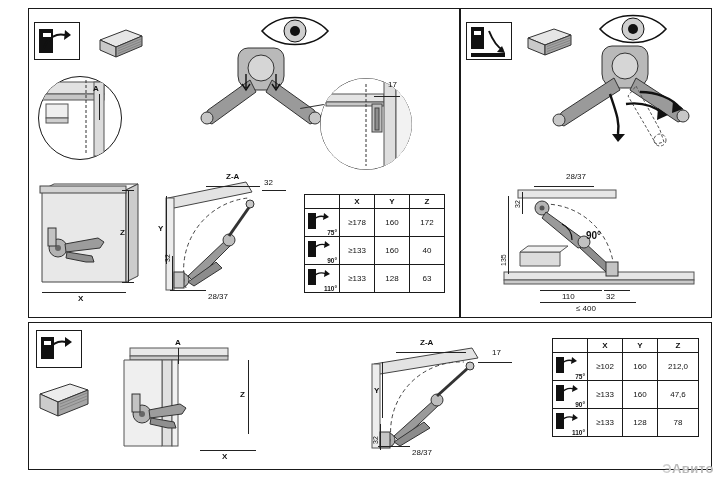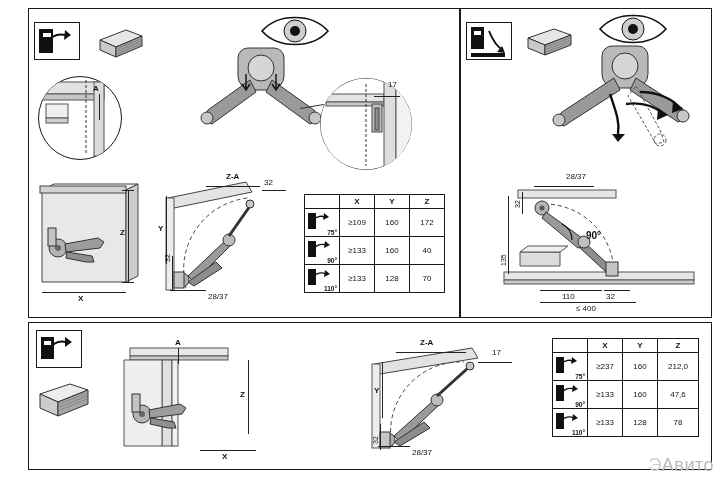--- a/index.html
+++ b/index.html
@@ -33,21 +33,21 @@
   .valcell{width:34px;height:25px;}
   .hdr{height:13px;}
 
   
   .circle{position:absolute;border:1px solid #1a1a1a;border-radius:50%;background:#fff;box-sizing:border-box;}
 
   
   .eye{position:absolute;}
 
   
-  .wm{position:absolute;right:6px;bottom:4px;font-size:18px;color:#b9b9b9;font-weight:normal;letter-spacing:.5px;text-align:center;}
+  .wm{position:absolute;right:6px;bottom:4px;font-size:13px;color:#b9b9b9;font-weight:bold;letter-spacing:.5px;text-align:center;}
   .wm .a{color:#cfcfcf;}
 </style>
 </head>
 <body>
 
 <div id="page">
 
   <div class="frame" style="left:28px;top:8px;width:432px;height:310px;"></div>
   <div class="frame" style="left:460px;top:8px;width:252px;height:310px;"></div>
   <div class="frame" style="left:28px;top:322px;width:684px;height:148px;"></div>
@@ -197,21 +197,21 @@
     </tr>
     <tr>
       <td class="angcell">
         <svg width="34" height="25" viewBox="0 0 34 25">
           <rect x="3" y="4" width="8" height="16" fill="#111"></rect>
           <path d="M6 15 C 9 8, 15 6, 20 8" stroke="#111" stroke-width="1.3" fill="none"></path>
           <path d="M19 4 L24 8 L18 11 Z" fill="#111"></path>
         </svg>
         <span class="angtxt">75°</span>
       </td>
-      <td class="valcell">≥109</td>
+      <td class="valcell">≥178</td>
       <td class="valcell">160</td>
       <td class="valcell">172</td>
     </tr>
     <tr>
       <td class="angcell">
         <svg width="34" height="25" viewBox="0 0 34 25">
           <rect x="3" y="4" width="8" height="16" fill="#111"></rect>
           <path d="M6 16 C 9 9, 15 6, 21 8" stroke="#111" stroke-width="1.3" fill="none"></path>
           <path d="M20 4 L25 8 L19 11 Z" fill="#111"></path>
         </svg>
@@ -225,21 +225,21 @@
       <td class="angcell">
         <svg width="34" height="25" viewBox="0 0 34 25">
           <rect x="3" y="4" width="8" height="16" fill="#111"></rect>
           <path d="M6 17 C 8 9, 15 6, 21 9" stroke="#111" stroke-width="1.3" fill="none"></path>
           <path d="M20 5 L25 9 L19 12 Z" fill="#111"></path>
         </svg>
         <span class="angtxt">110°</span>
       </td>
       <td class="valcell">≥133</td>
       <td class="valcell">128</td>
-      <td class="valcell">70</td>
+      <td class="valcell">63</td>
     </tr>
   </tbody>
     </table>
 
   <div class="iconbox" style="left:466px;top:22px;width:46px;height:38px;">
     <svg class="icon-svg" width="46" height="38" viewBox="0 0 46 38">
       <rect x="4" y="4" width="13" height="22" fill="#111"></rect>
       <path d="M7 8 L14 8 L14 12 L7 12 Z" fill="#fff"></path>
       <path d="M22 8 C 26 18, 30 24, 36 27" stroke="#111" stroke-width="2" fill="none"></path>
       <path d="M30 29 L38 30 L35 23 Z" fill="#111"></path>
@@ -396,21 +396,21 @@
     </tr>
     <tr>
       <td class="angcell">
         <svg width="34" height="25" viewBox="0 0 34 25">
           <rect x="3" y="4" width="8" height="16" fill="#111"></rect>
           <path d="M6 15 C 9 8, 15 6, 20 8" stroke="#111" stroke-width="1.3" fill="none"></path>
           <path d="M19 4 L24 8 L18 11 Z" fill="#111"></path>
         </svg>
         <span class="angtxt">75°</span>
       </td>
-      <td class="valcell">≥237</td>
+      <td class="valcell">≥102</td>
       <td class="valcell">160</td>
       <td class="valcell" style="width:40px;">212,0</td>
     </tr>
     <tr>
       <td class="angcell">
         <svg width="34" height="25" viewBox="0 0 34 25">
           <rect x="3" y="4" width="8" height="16" fill="#111"></rect>
           <path d="M6 16 C 9 9, 15 6, 21 8" stroke="#111" stroke-width="1.3" fill="none"></path>
           <path d="M20 4 L25 8 L19 11 Z" fill="#111"></path>
         </svg>

